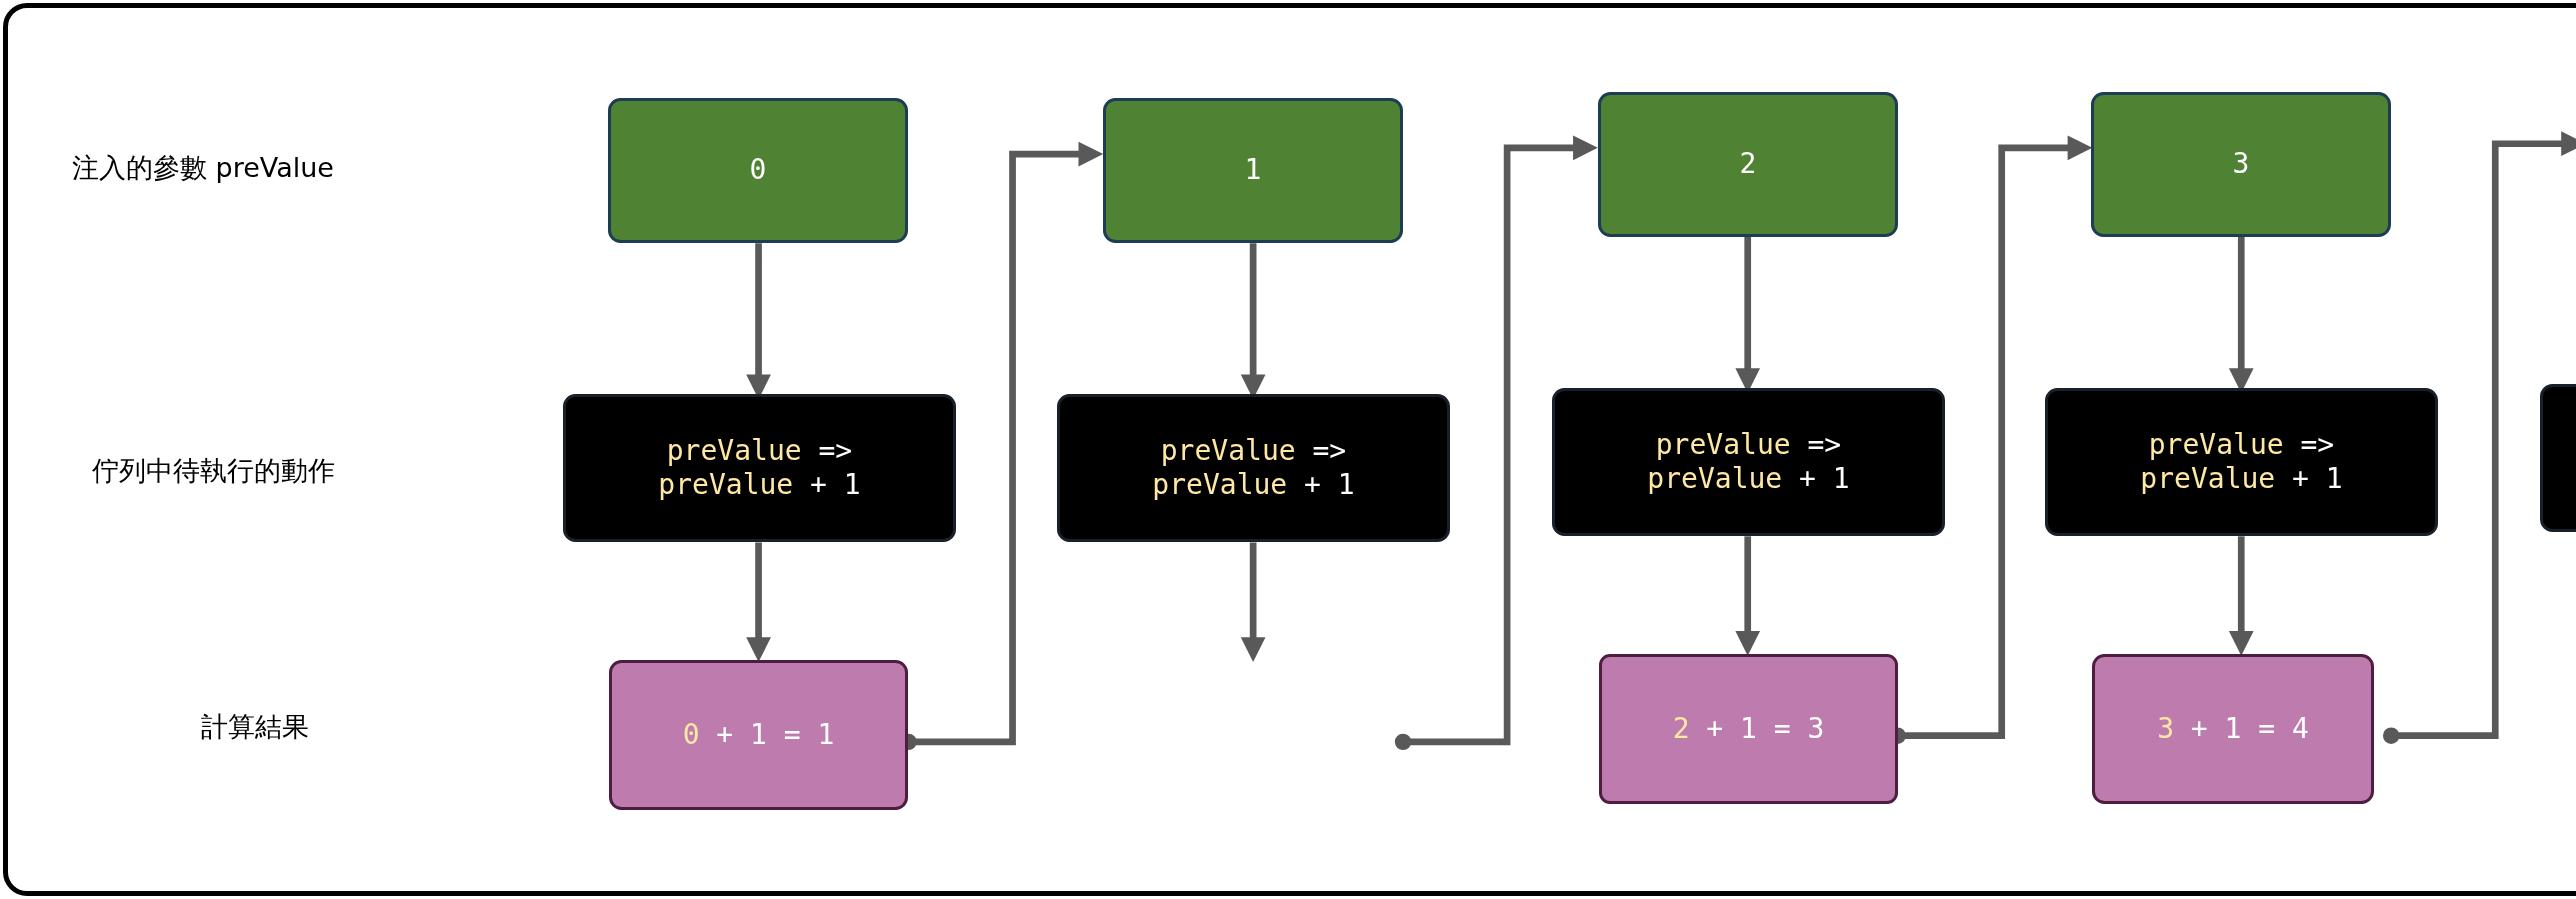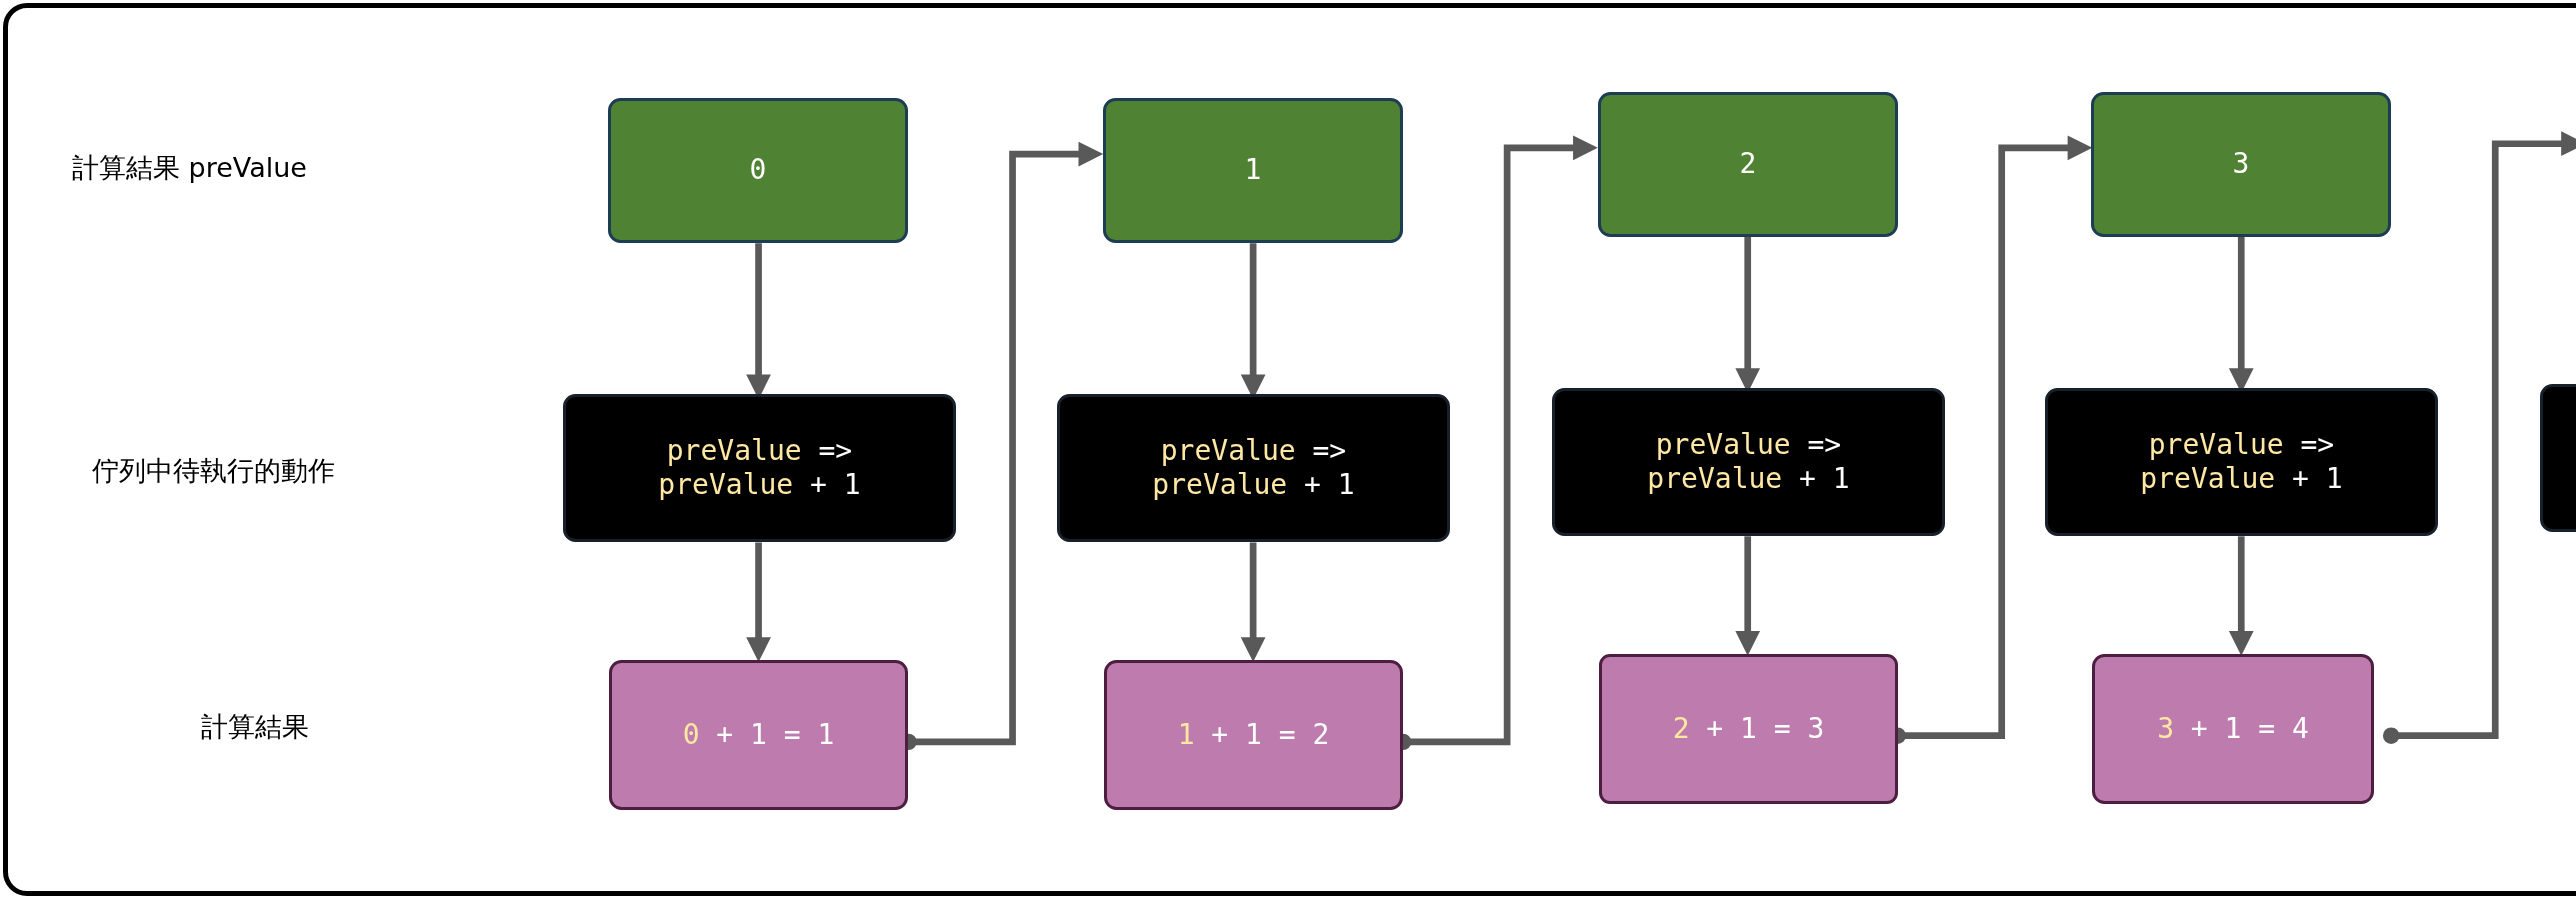--- a/index.html
+++ b/index.html
@@ -85,21 +85,21 @@
   .wire-dot { fill: #595959; }
   .arrowhead { fill: #595959; }
 </style>
 </head>
 <body>
 
 <div id="frame"></div>
 
 <div id="canvas">
 
-  <div class="row-label" id="label-row-0">計算結果 preValue</div>
+  <div class="row-label" id="label-row-0">注入的參數 preValue</div>
   <div class="row-label" id="label-row-1">佇列中待執行的動作</div>
   <div class="row-label" id="label-row-2">計算結果</div>
 
   <svg id="wires" viewBox="0 0 5801 1745" xmlns="http://www.w3.org/2000/svg">
 
     <path class="wire" d="M 1472 472 L 1472 742"></path>
     <polygon class="arrowhead" points="1472,775 1448,727 1496,727"></polygon>
     <path class="wire" d="M 2432 472 L 2432 742"></path>
     <polygon class="arrowhead" points="2432,775 2408,727 2456,727"></polygon>
     <path class="wire" d="M 3392 460 L 3392 730"></path>
@@ -162,23 +162,20 @@
   <div class="node blue" style="left:2045px; top:388px; width:393px; height:148px;">
     <span><span class="tok-var">preValue</span><span class="tok-op"> =&gt;</span><br><span class="tok-var">preValue</span><span class="tok-op"> + 1</span></span>
   </div>
   <div class="node blue" style="left:2540px; top:384px; width:393px; height:148px;">
     
   </div>
 
   <div class="node pink" style="left:609px; top:660px; width:299px; height:150px;">
     <span><span class="tok-var">0</span><span class="tok-op"> + 1 = 1</span></span>
   </div>
-  <div class="node pink" style="left:1104px; top:660px; width:299px; height:150px;">
-    <span><span class="tok-var">1</span><span class="tok-op"> + 1 = 2</span></span>
-  </div>
   <div class="node pink" style="left:1599px; top:654px; width:299px; height:150px;border-radius:11px;">
     <span><span class="tok-var">2</span><span class="tok-op"> + 1 = 3</span></span>
   </div>
   <div class="node pink" style="left:2092px; top:654px; width:282px; height:150px;">
     <span><span class="tok-var">3</span><span class="tok-op"> + 1 = 4</span></span>
   </div>
 
 </div>
 
 

